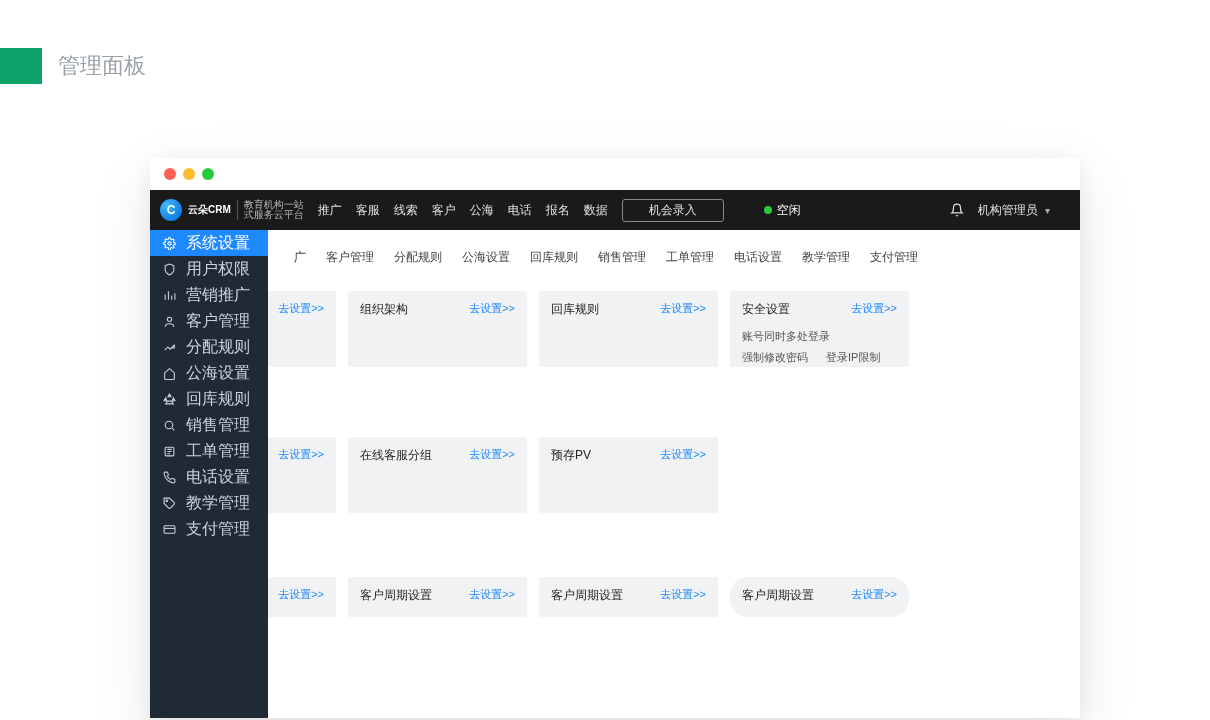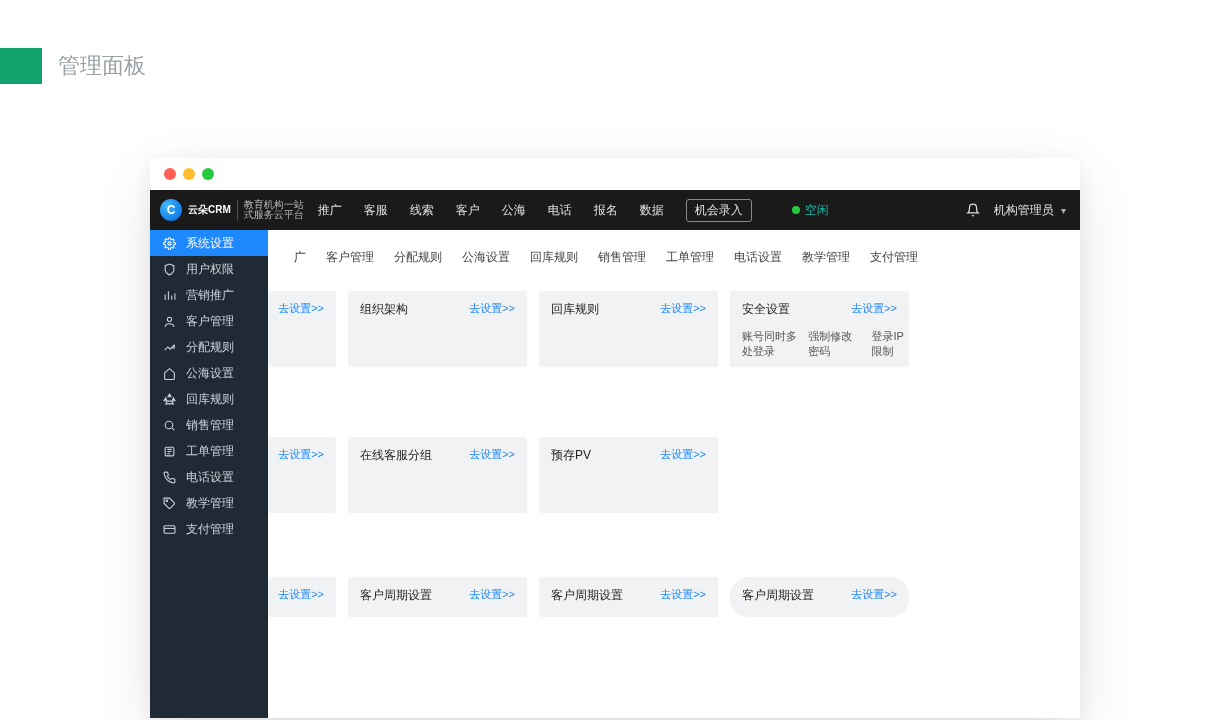--- a/index.html
+++ b/index.html
@@ -104,71 +104,71 @@
   .brand-tag {
     font-size: 10px;
     line-height: 10px;
     color: #b8b8b8;
     border-left: 1px solid #555;
     padding-left: 6px;
   }
 
   .topnav {
     display: flex;
-    gap: 22px;
+    gap: 14px;
     align-items: center;
   }
   .topnav span {
     color: #e0e0e0;
   }
   .import-btn {
     border: 1px solid #888;
     border-radius: 3px;
-    padding: 2px 8px;
+    padding: 2px 26px;
     color: #e0e0e0;
     text-align: right;
   }
   .status-pill {
     display: flex;
     align-items: center;
     gap: 5px;
     margin-left: 40px;
-    color: #14b8a6;
+    color: #ffffff;
   }
   .status-dot {
     width: 8px;
     height: 8px;
     border-radius: 50%;
     background: #27c93f;
   }
 
   .topbar-right {
     position: absolute;
-    right: 14px;
+    right: 30px;
     display: flex;
     align-items: center;
     gap: 14px;
     color: #e0e0e0;
   }
   .bell-icon svg { display: block; }
   .chev { font-size: 10px; margin-left: 4px; color: #aaa; }
 
   
   .app-body {
     position: relative;
     height: calc(100% - 32px - 40px);
     display: flex;
   }
 
   
   .sidebar {
     width: 118px;
     background: #1f2a34;
     color: #c9d3dc;
-    font-size: 12px;
+    font-size: 16px;
   }
   .sidebar-item {
     display: flex;
     align-items: center;
     height: 26px;
     padding: 0 12px;
     gap: 10px;
   }
   .sidebar-item.active {
     background: #1e88ff;
@@ -347,21 +347,21 @@
               <span class="card-title">组织架构</span>
               <span class="go-link">去设置&gt;&gt;</span>
             </div>
             <div class="card w">
               <span class="card-title">回库规则</span>
               <span class="go-link">去设置&gt;&gt;</span>
             </div>
             <div class="card w">
               <span class="card-title">安全设置</span>
               <span class="go-link">去设置&gt;&gt;</span>
-              <div class="sub-items" style="gap:2px;">
+              <div class="sub-items" style="flex-direction:column;gap:2px;">
                 <div>账号同时多处登录</div>
                 <div style="display:flex;gap:18px;">
                   <span>强制修改密码</span>
                   <span>登录IP限制</span>
                 </div>
               </div>
             </div>
           </div>
 
           <div class="card-row row2">

